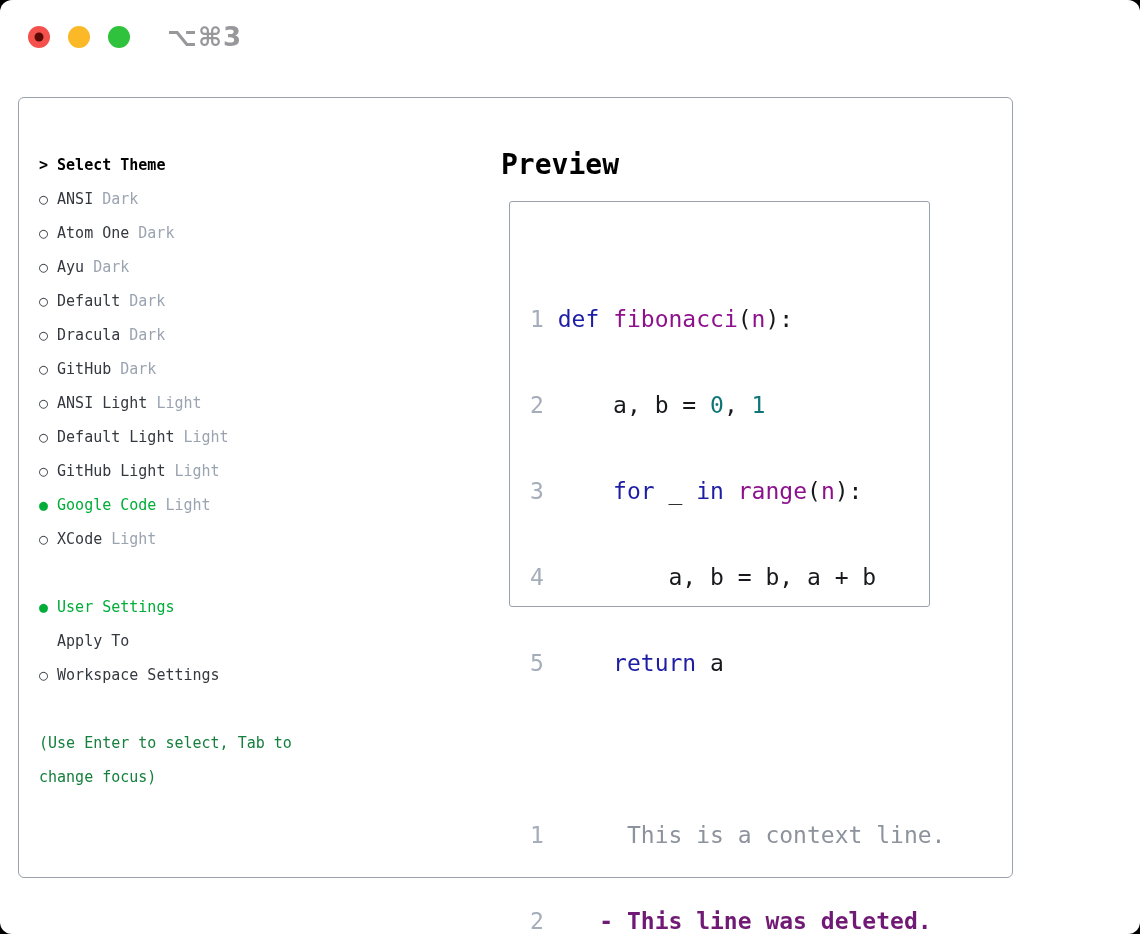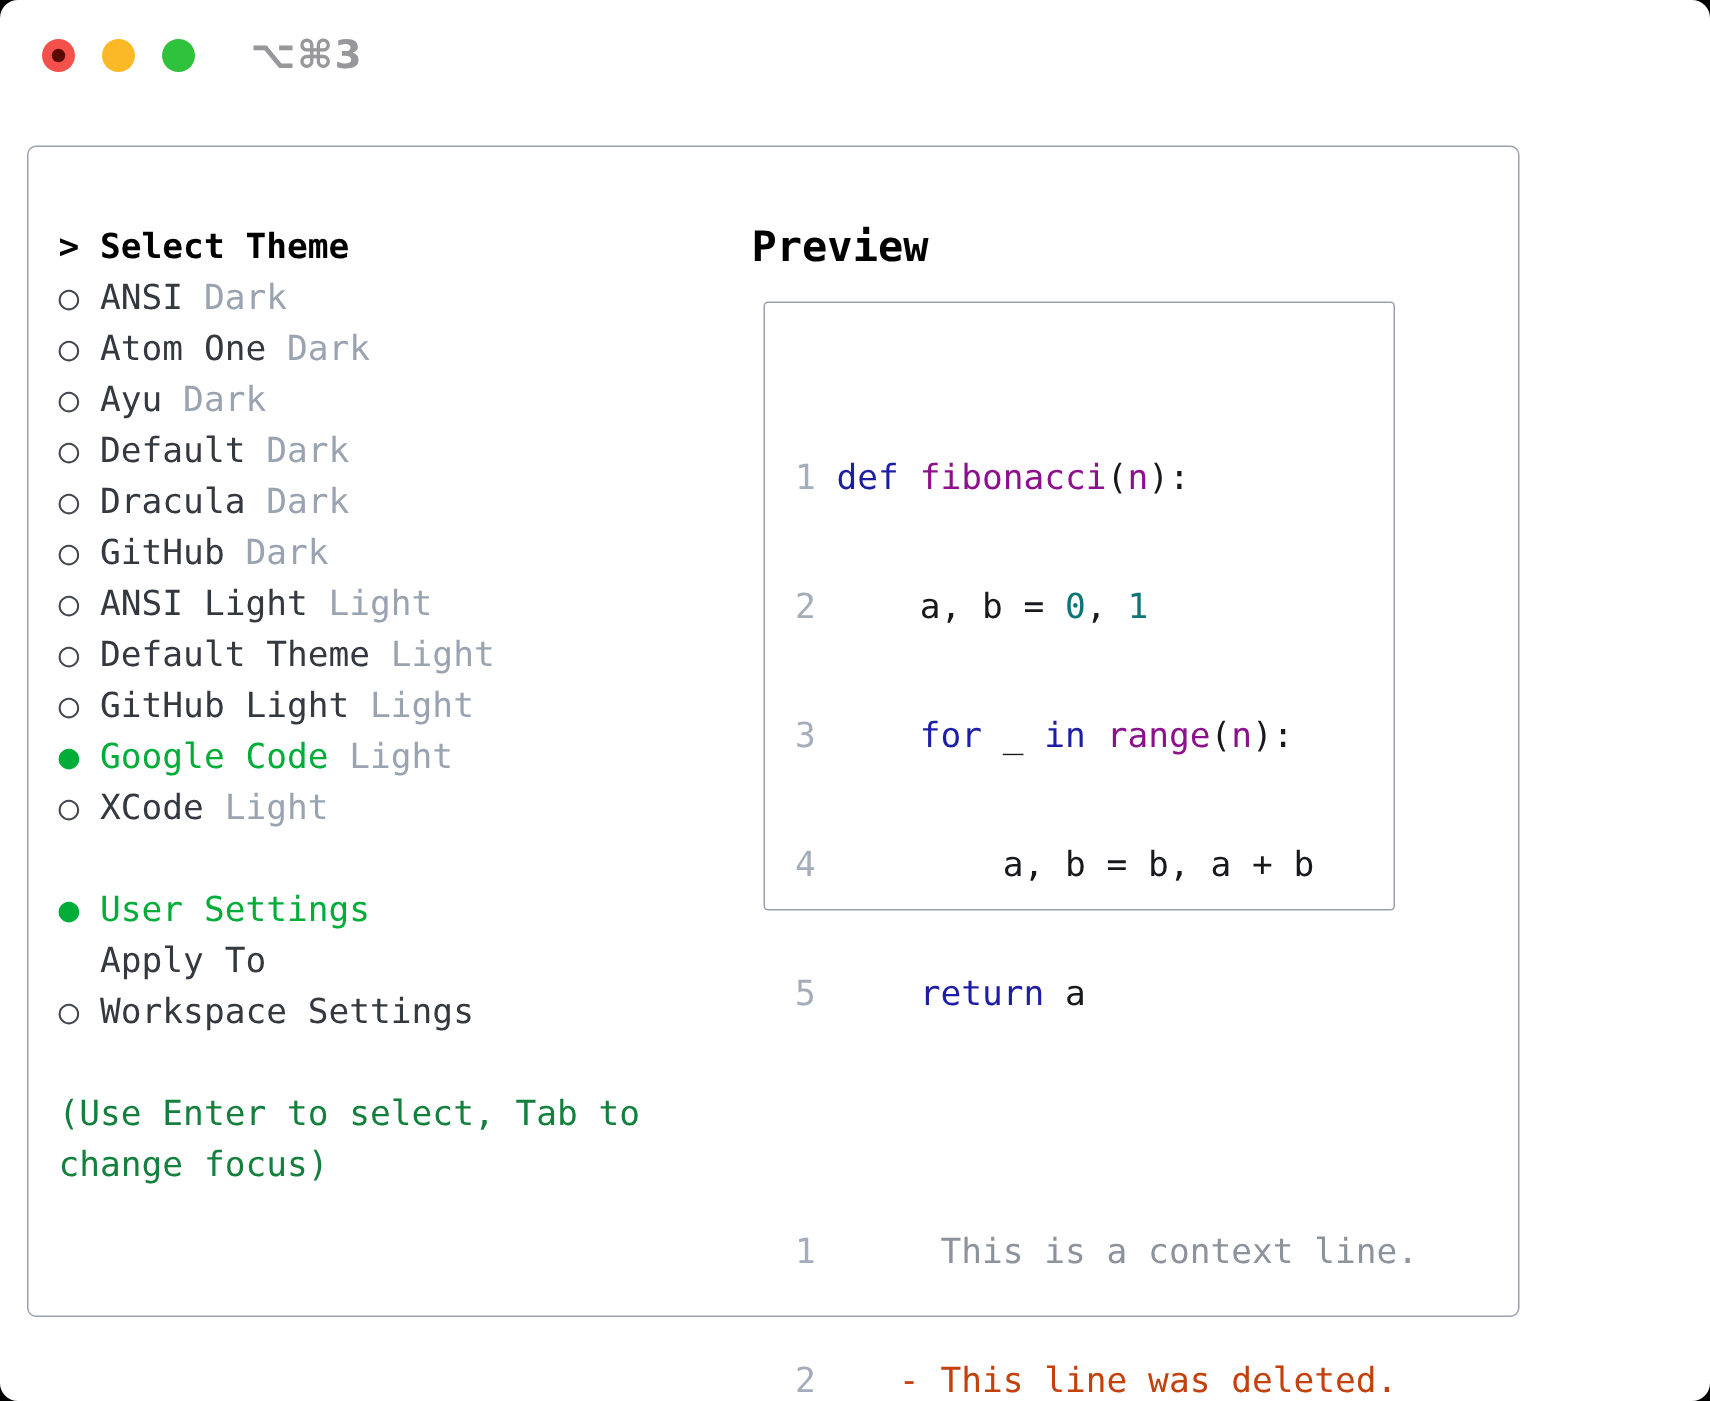--- a/index.html
+++ b/index.html
@@ -23,21 +23,21 @@
   .win-title {
     position:absolute; left:167px; top:22px; height:30px; line-height:30px;
     font-family:"DejaVu Sans", sans-serif; font-weight:bold;
     font-size:26px; color:#97979c; letter-spacing:1px;
   }
   
   .main-panel {
     position:absolute; left:18px; top:97px; width:995px; height:781px;
     border:1.5px solid #99a1ac; border-radius:6px; background:#fff;
   }
-  .row { height:34px; line-height:34px; white-space:pre; font-size:23px; color:#34383f; }
+  .row { height:34px; line-height:34px; white-space:pre; font-size:15px; color:#34383f; }
   .mark { display:inline-block; width:2ch; color:#43474e; }
   .bold { font-weight:bold; color:#000; }
   .hdr  { font-weight:bold; color:#000; }
   .tag  { color:#9aa4b1; margin-left:1ch; }
   .green { color:#00ad38; }
   .left-col { position:absolute; left:20px; top:50px; }
   .spacer34 { height:34px; }
   .indent { padding-left:2ch; }
   .hint { color:#15803d; }
   
@@ -50,21 +50,21 @@
     border:1.5px solid #99a1ac; border-radius:3px; background:#fff;
   }
   .code { position:absolute; left:20px; top:48px; white-space:pre; font-size:23px; }
   .pline { height:34px; line-height:34px; }
   .ln  { color:#a5adbb; }
   .pl  { color:#17191c; }
   .kw  { color:#1e1ea5; }
   .fn  { color:#8d108d; }
   .num { color:#0e7676; }
   .ctx { color:#8d939c; }
-  .del { color:#c2410c; }
+  .del { color:#701a75;font-weight:bold; }
 </style>
 </head>
 <body>
 
 <div class="window">
 
   <div class="titlebar">
     <div class="lights">
       <div class="light light-close">
           <span class="dot"></span>
@@ -81,21 +81,21 @@
 
       <div class="row hdr"><span class="mark bold">&gt;</span><span>Select Theme</span></div>
 
       <div class="row"><span class="mark">○</span><span class="nm">ANSI</span><span class="tag">Dark</span></div>
       <div class="row"><span class="mark">○</span><span class="nm">Atom One</span><span class="tag">Dark</span></div>
       <div class="row"><span class="mark">○</span><span class="nm">Ayu</span><span class="tag">Dark</span></div>
       <div class="row"><span class="mark">○</span><span class="nm">Default</span><span class="tag">Dark</span></div>
       <div class="row"><span class="mark">○</span><span class="nm">Dracula</span><span class="tag">Dark</span></div>
       <div class="row"><span class="mark">○</span><span class="nm">GitHub</span><span class="tag">Dark</span></div>
       <div class="row"><span class="mark">○</span><span class="nm">ANSI Light</span><span class="tag">Light</span></div>
-      <div class="row"><span class="mark">○</span><span class="nm">Default Theme</span><span class="tag">Light</span></div>
+      <div class="row"><span class="mark">○</span><span class="nm">Default Light</span><span class="tag">Light</span></div>
       <div class="row"><span class="mark">○</span><span class="nm">GitHub Light</span><span class="tag">Light</span></div>
       <div class="row"><span class="mark green">●</span><span class="nm green">Google Code</span><span class="tag">Light</span></div>
       <div class="row"><span class="mark">○</span><span class="nm">XCode</span><span class="tag">Light</span></div>
 
       <div class="spacer34"></div>
 
       <div class="row"><span class="mark green">●</span><span class="nm green">User Settings</span></div>
       <div class="row indent"><span>Apply To</span></div>
       <div class="row"><span class="mark">○</span><span class="nm">Workspace Settings</span></div>
 

